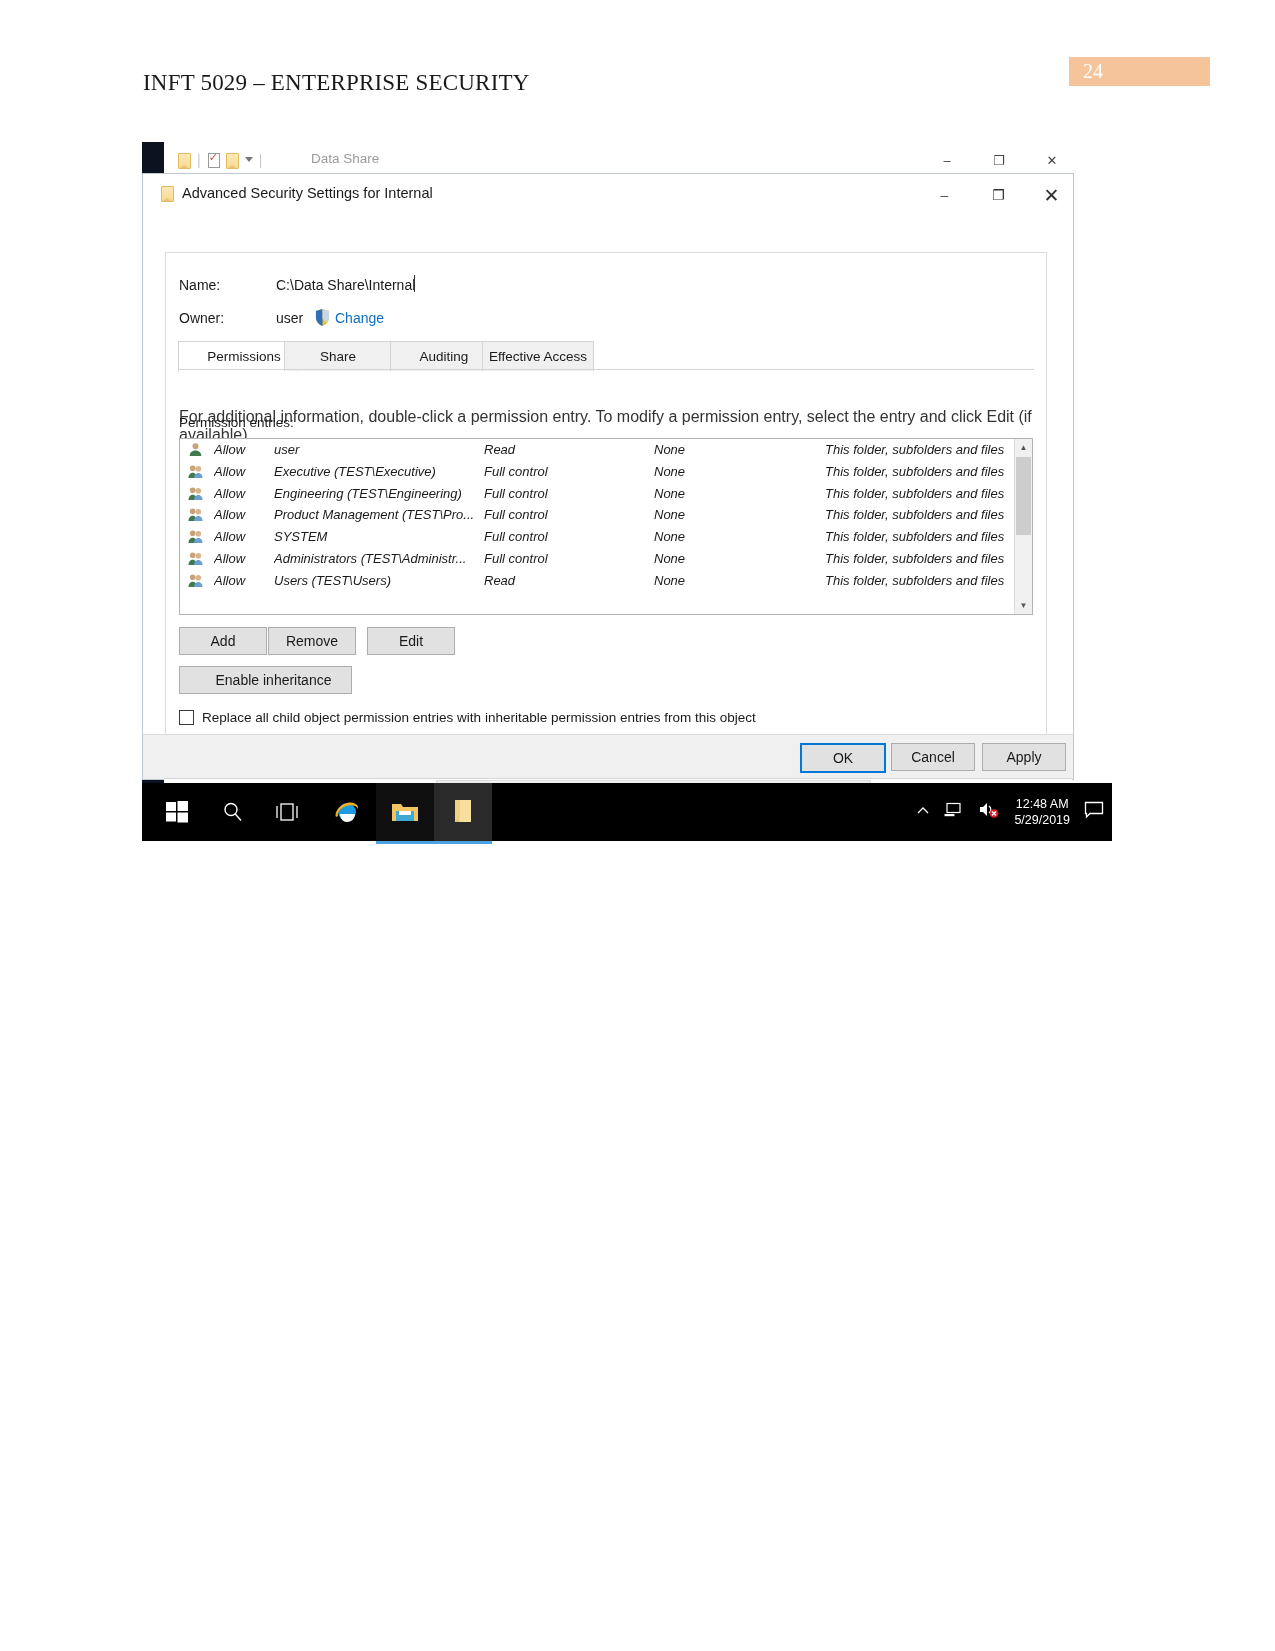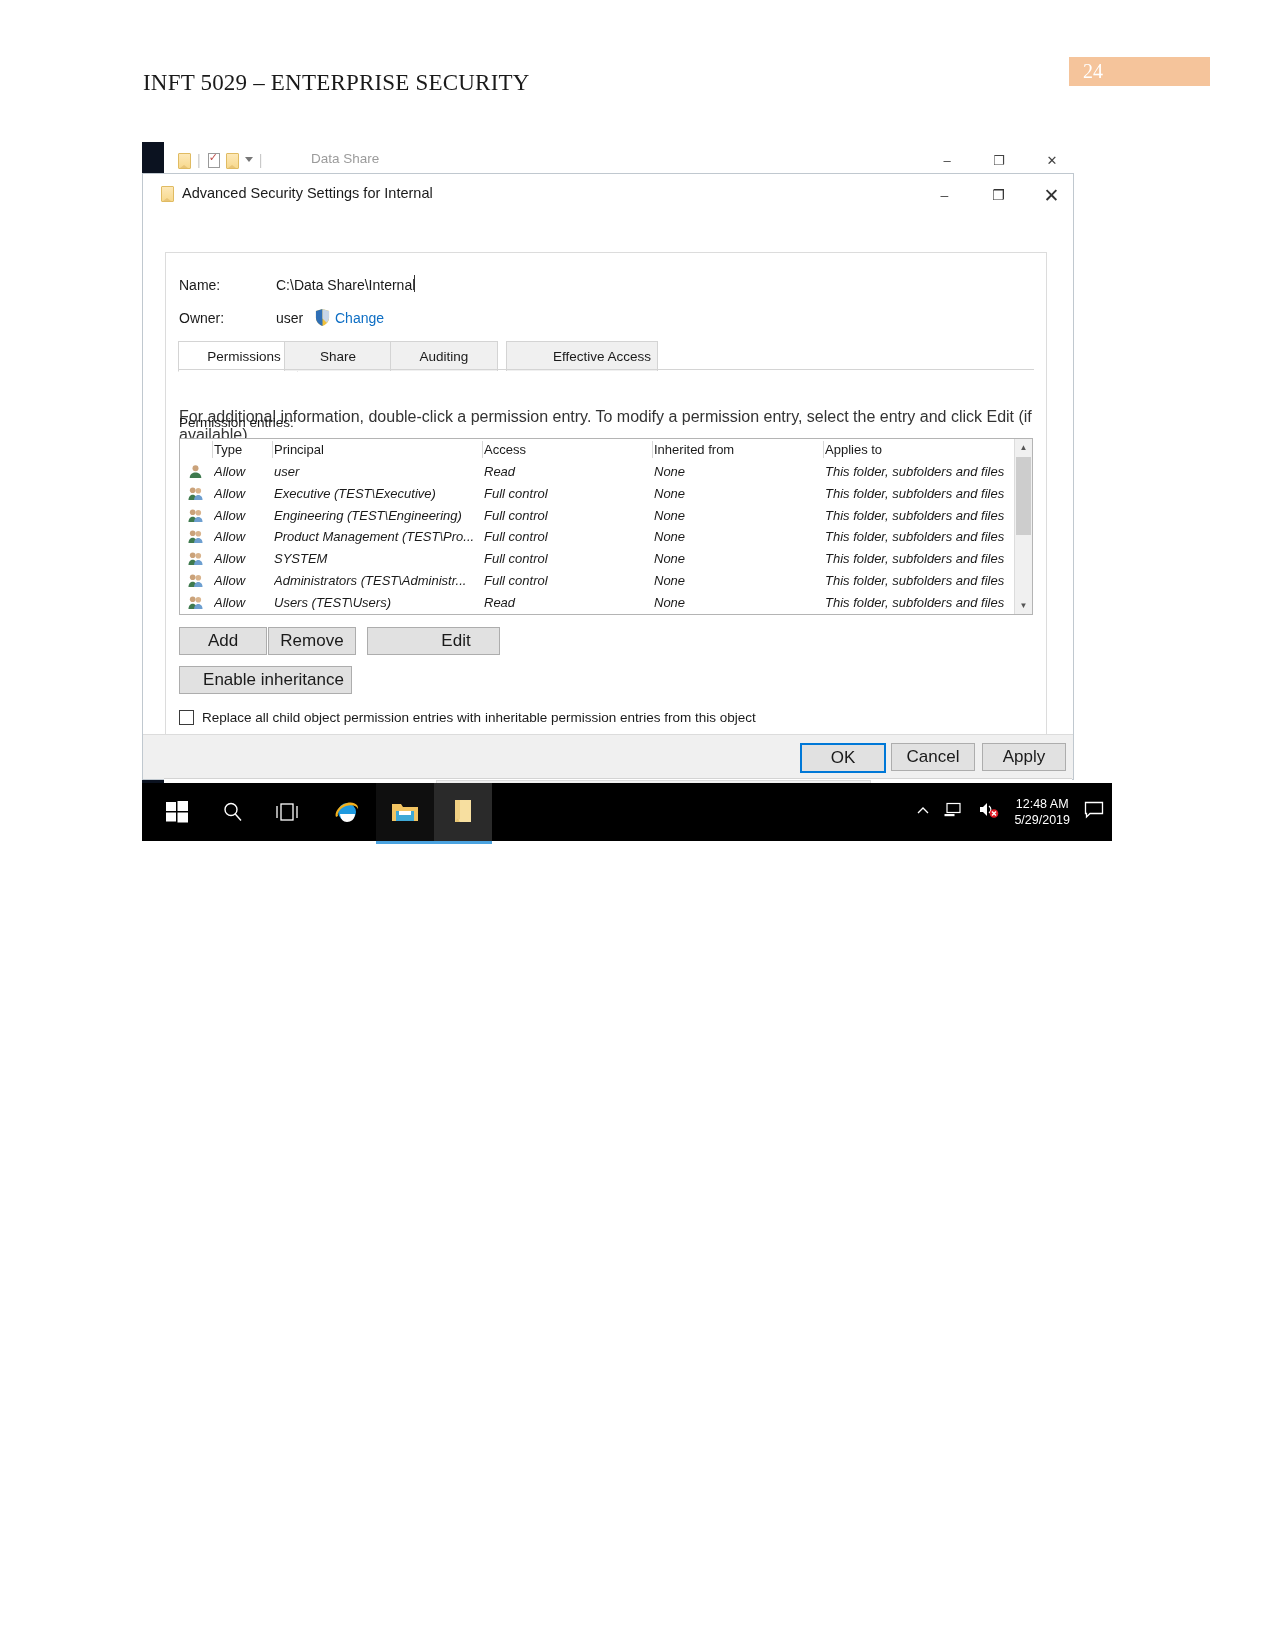--- a/index.html
+++ b/index.html
@@ -212,21 +212,21 @@
     border: 1px solid #d4d4d4;
     border-bottom: none;
   }
   .tab.active {
     background: #ffffff;
     border-bottom: 1px solid #ffffff;
   }
   #tab-0 { left: 0px;   width: 106px; padding-left: 12px; }
   #tab-1 { left: 106px; width: 106px; }
   #tab-2 { left: 212px; width: 106px; }
-  #tab-3 { left: 328px; width: 110px; padding-left: 40px; }
+  #tab-3 { left: 304px; width: 110px; }
   #tab-underline {
     position: absolute;
     left: 12px; top: 116px; width: 856px; height: 1px;
     background: #d4d4d4;
   }
 
   #info-text {
     position: absolute;
     left: 13px; top: 131px;
     font-size: 16px; color: #333; margin-top: 24px;
@@ -296,28 +296,28 @@
     position: absolute;
     left: 1px; top: 18px; width: 15px; height: 78px;
     background: #cdcdcd;
   }
 
   
   .btn {
     position: absolute;
     background: #e1e1e1;
     border: 1px solid #adadad;
-    font-size: 17px; color: #1a1a1a;
+    font-size: 14px; color: #1a1a1a;
     display: flex; align-items: center; justify-content: center; text-align: right;
   }
   .btn.disabled { color: #9a9a9a; background: #e8e8e8; border-color: #cfcfcf; }
   .btn.focused { border: 2px solid #0078d7; }
   #btn-add    { left: 13px;  top: 374px; width: 86px; height: 26px; }
   #btn-remove { left: 102px; top: 374px; width: 86px; height: 26px; }
-  #btn-edit   { left: 201px; top: 374px; width: 86px; height: 26px; padding-left: 45px; }
+  #btn-edit   { left: 201px; top: 374px; width: 86px; height: 26px; }
   #btn-enable-inheritance { left: 13px; top: 413px; width: 155px; height: 26px; padding-left: 16px; }
 
   #replace-row {
     position: absolute;
     left: 13px; top: 457px;
     display: flex; align-items: center; gap: 8px;
     font-size: 13.5px; color: #1a1a1a;
   }
   #replace-checkbox {
     width: 13px; height: 13px;
@@ -459,32 +459,20 @@
         <div class="tab" id="tab-2">Auditing</div>
         <div class="tab" id="tab-3">Effective Access</div>
       </div>
       <div id="tab-underline"></div>
 
       <div id="info-text">For additional information, double-click a permission entry. To modify a permission entry, select the entry and click Edit (if available).</div>
       <div id="entries-label">Permission entries:</div>
 
       <div id="perm-list">
 
-        <div id="perm-header">
-          <span class="col-divider" style="left:32px;"></span>
-          <span class="col c-type">Type</span>
-          <span class="col-divider" style="left:92px;"></span>
-          <span class="col c-prin">Principal</span>
-          <span class="col-divider" style="left:302px;"></span>
-          <span class="col c-acc">Access</span>
-          <span class="col-divider" style="left:472px;"></span>
-          <span class="col c-inh">Inherited from</span>
-          <span class="col-divider" style="left:643px;"></span>
-          <span class="col c-appl">Applies to</span>
-        </div>
 
         <div class="perm-row">
           <svg class="user-ico" viewBox="0 0 16 16">
             <circle cx="8" cy="4.5" r="3.2" fill="#caa27a"></circle>
             <path d="M1.8 15 C1.8 10.8 5 9 8 9 C11 9 14.2 10.8 14.2 15 Z" fill="#3f7a4e"></path>
           </svg>
           <span class="cell c-type">Allow</span>
           <span class="cell c-prin">user</span>
           <span class="cell c-acc">Read</span>
           <span class="cell c-inh">None</span>

